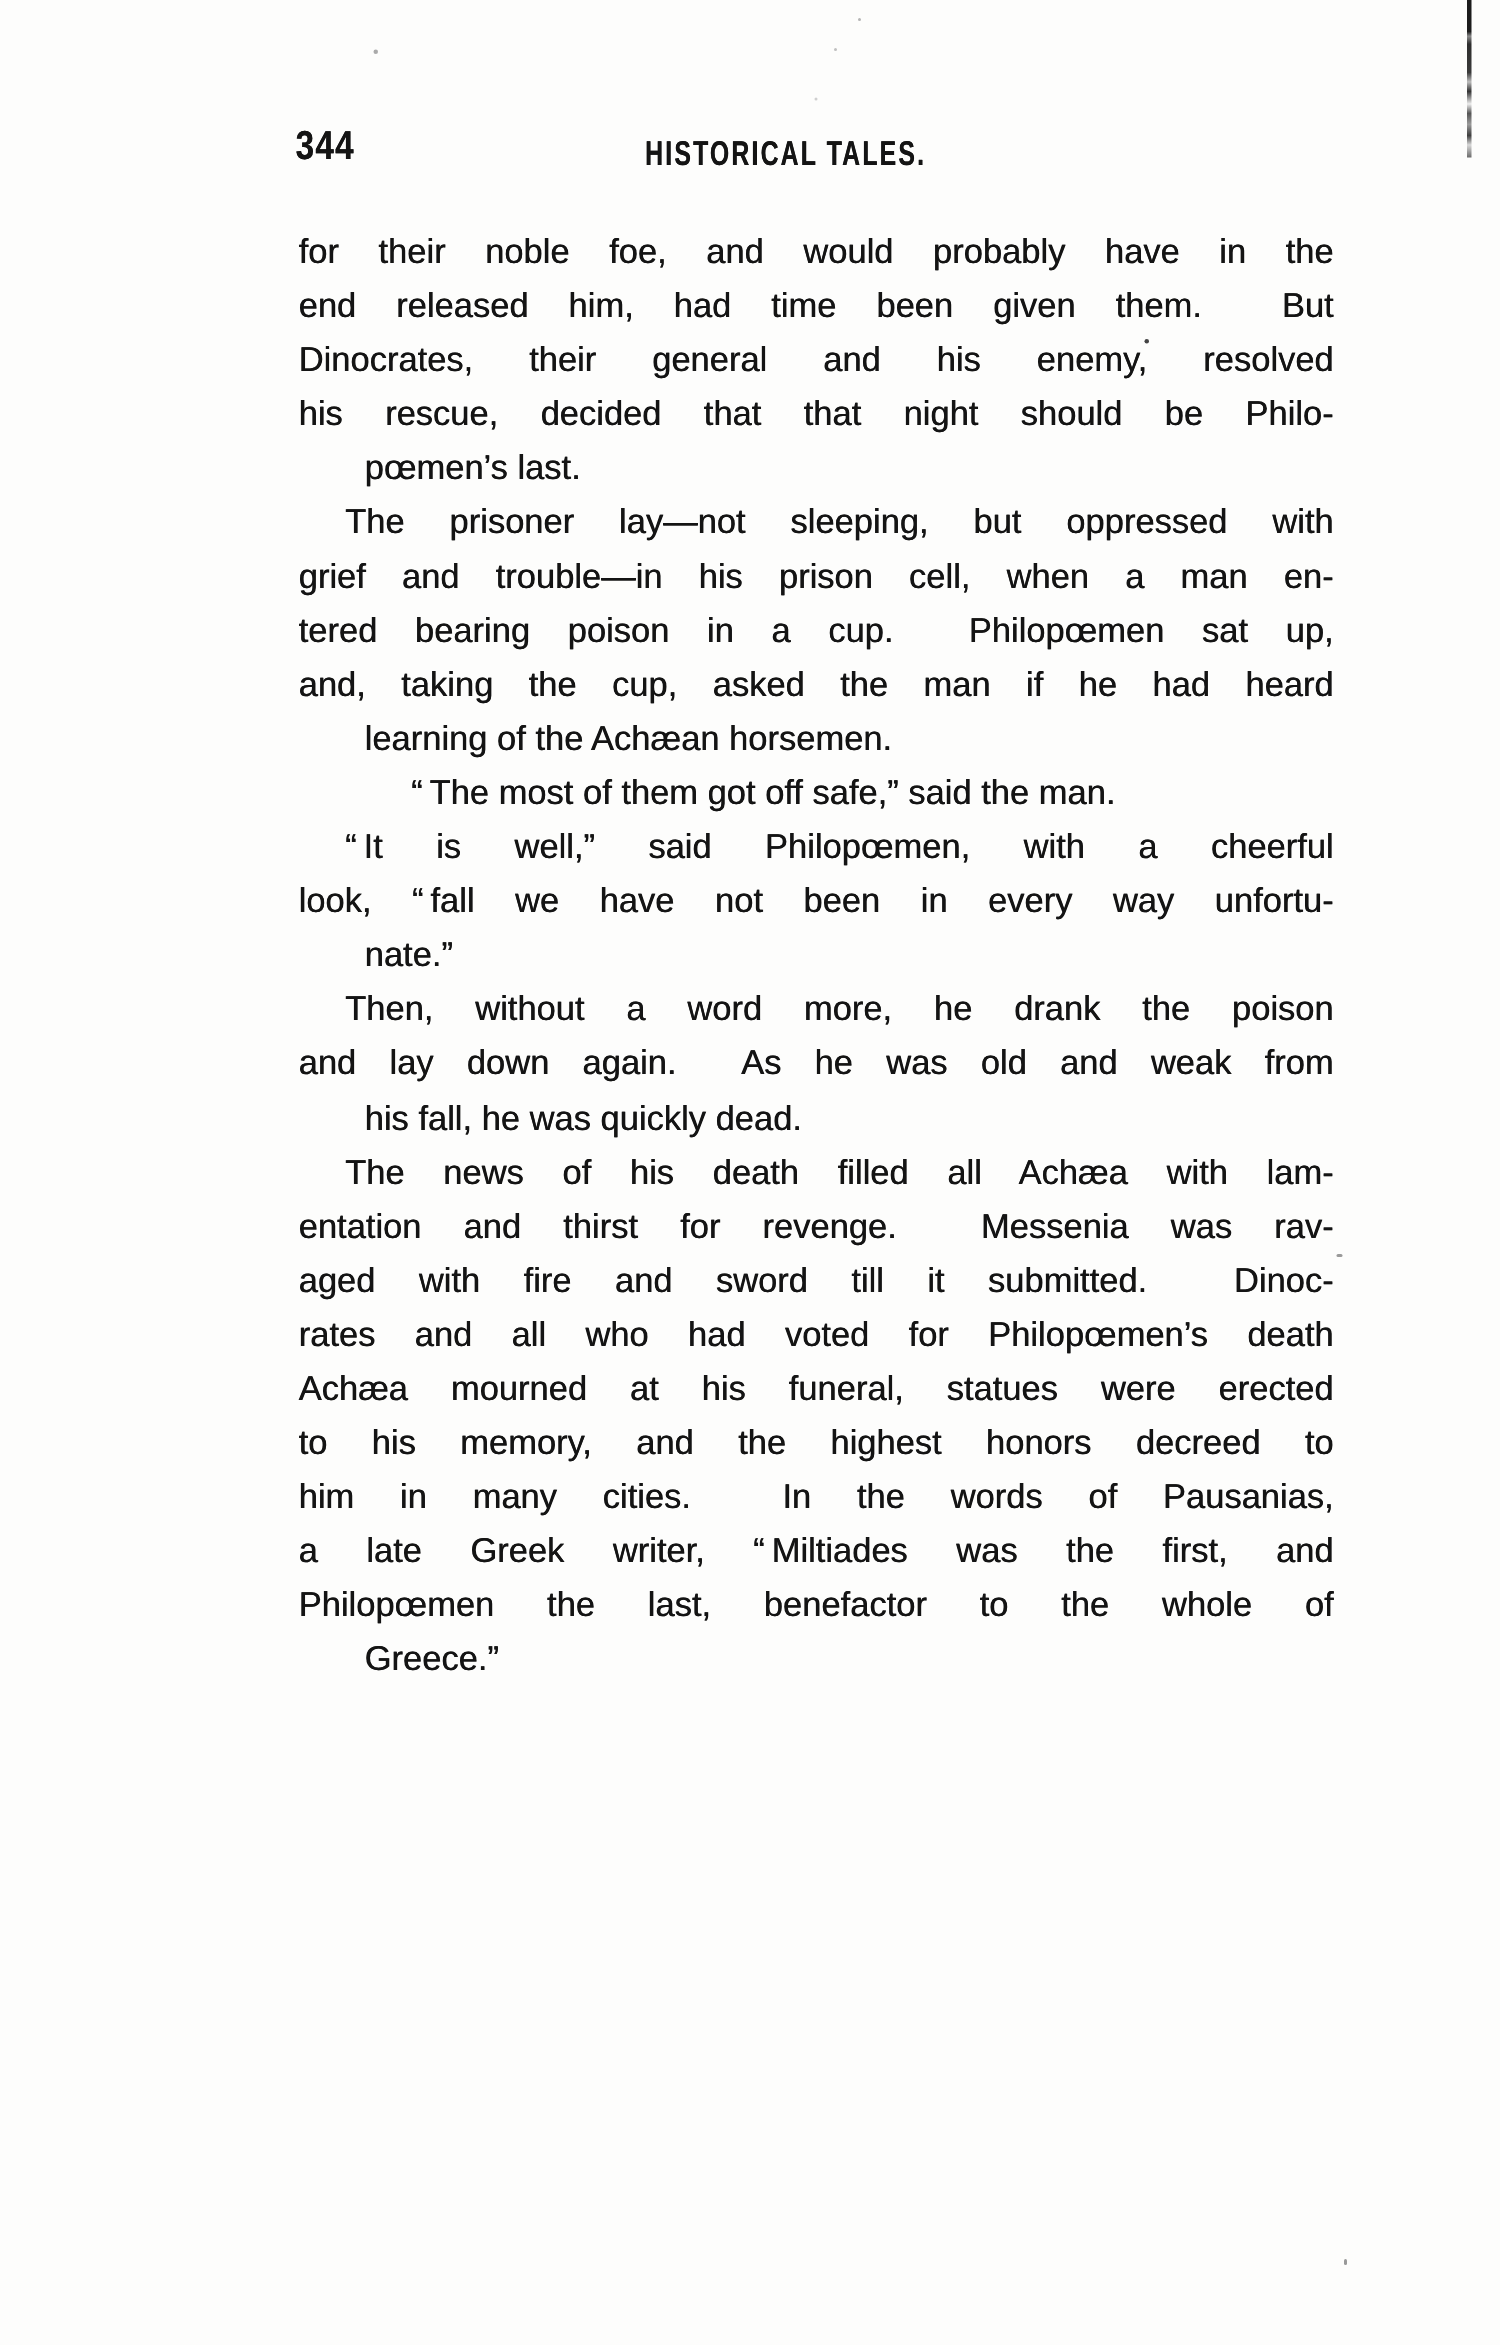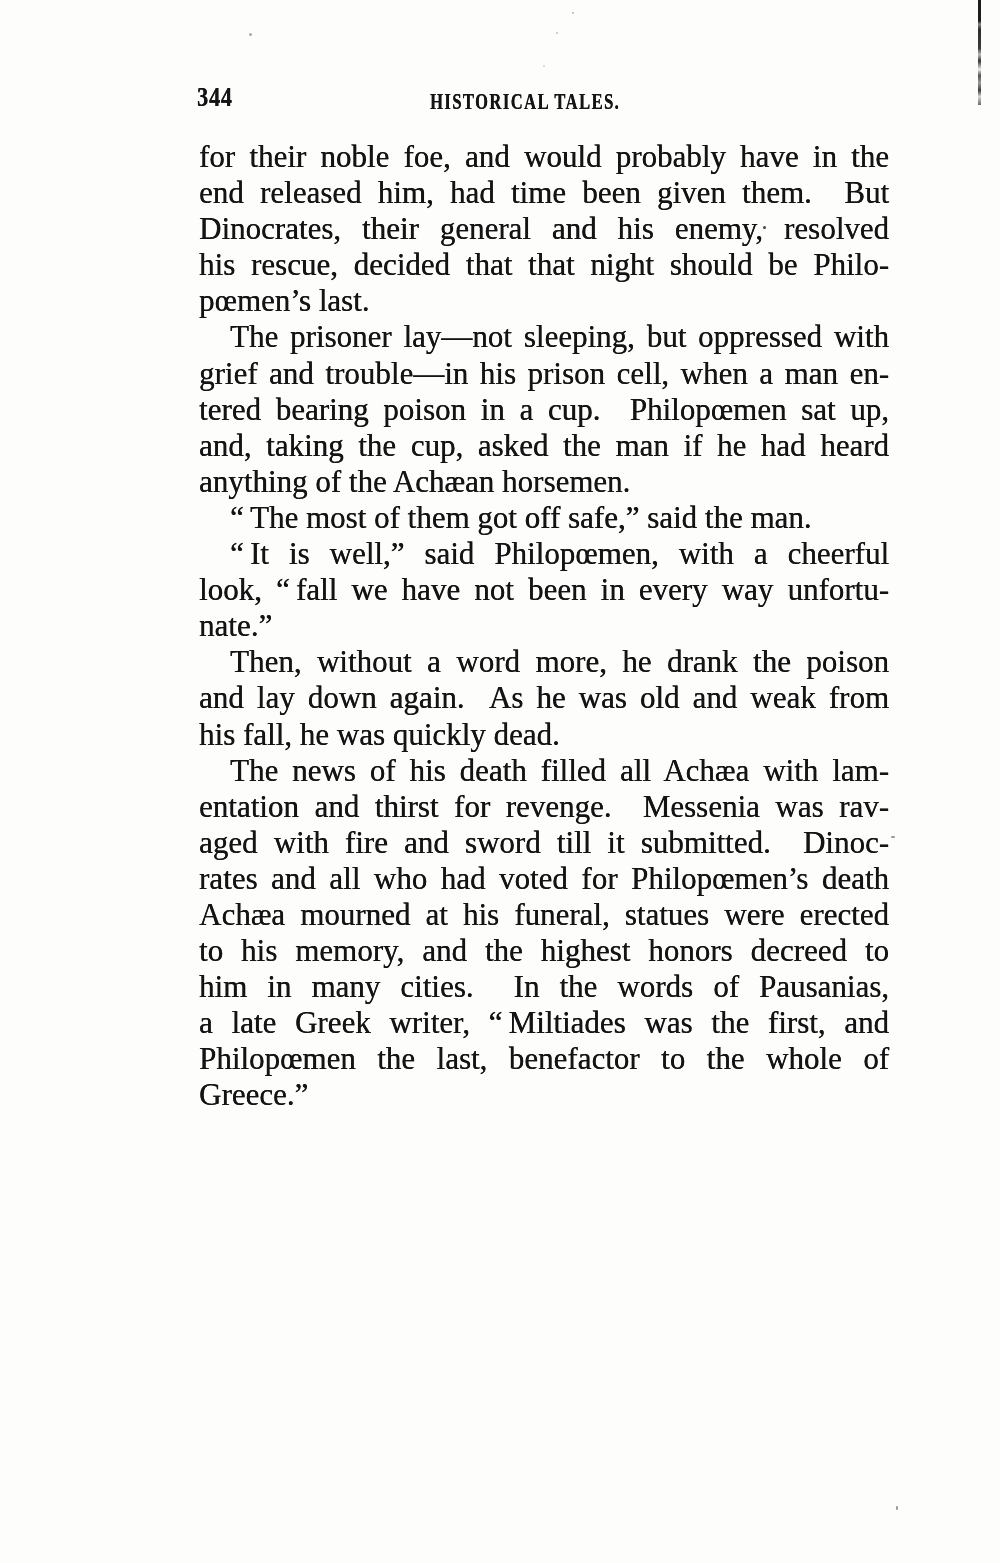--- a/index.html
+++ b/index.html
@@ -6,21 +6,21 @@
     margin: 0;
     padding: 0;
     background: #ffffff;
   }
   #page {
     position: relative;
     width: 1000px;
     height: 1563px;
     background: #fdfdfc;
     overflow: hidden;
-    font-family: Liberation Serif, serif;
+    font-family: Liberation Sans, sans-serif;
     color: #141414;
   }
   
   #page-number {
     position: absolute;
     left: 197px;
     top: 82px;
     font-size: 27px;
     font-weight: 700;
     transform: scaleX(0.82);
@@ -37,31 +37,31 @@
     letter-spacing: 2px;
     transform: scaleX(0.72);
     transform-origin: left top;
     white-space: nowrap;
     text-shadow: 0.3px 0 0 currentColor;
   }
   
   #text-block {
     position: absolute;
     left: 199px;
-    top: 139px;
+    top: 149px;
     width: 690px;
-    font-size: 31px;
+    font-size: 23px;
     line-height: 36.1px;
     text-shadow: 0.3px 0 0 currentColor;
   }
   .ln {
     text-align: justify;
     text-align-last: justify;
   }
-  .ln.last  { text-align-last: left; }
+  .ln.last  { text-align-last: left; margin-left: 44px; }
   .ln.ind   { padding-left: 31px; }
   
   #artifact-line {
     position: absolute;
     left: 978px;
     top: 0;
     width: 3px;
     height: 105px;
     background: linear-gradient(180deg,
       #1c1c1c 0%, #1c1c1c 20%,
@@ -93,21 +93,21 @@
   <div id="text-block">
     <div class="ln">for their noble foe, and would probably have in the</div>
     <div class="ln">end released him, had time been given them.&nbsp; But</div>
     <div class="ln">Dinocrates, their general and his enemy, resolved</div>
     <div class="ln">his rescue, decided that that night should be Philo-</div>
     <div class="ln last">pœmen’s last.</div>
     <div class="ln ind">The prisoner lay—not sleeping, but oppressed with</div>
     <div class="ln">grief and trouble—in his prison cell, when a man en-</div>
     <div class="ln">tered bearing poison in a cup.&nbsp; Philopœmen sat up,</div>
     <div class="ln">and, taking the cup, asked the man if he had heard</div>
-    <div class="ln last">anything of the Achæan horsemen.</div>
+    <div class="ln last">learning of the Achæan horsemen.</div>
     <div class="ln ind last">“ The most of them got off safe,” said the man.</div>
     <div class="ln ind">“ It is well,” said Philopœmen, with a cheerful</div>
     <div class="ln">look, “ fall we have not been in every way unfortu-</div>
     <div class="ln last">nate.”</div>
     <div class="ln ind">Then, without a word more, he drank the poison</div>
     <div class="ln">and lay down again.&nbsp; As he was old and weak from</div>
     <div class="ln last">his fall, he was quickly dead.</div>
     <div class="ln ind">The news of his death filled all Achæa with lam-</div>
     <div class="ln">entation and thirst for revenge.&nbsp; Messenia was rav-</div>
     <div class="ln">aged with fire and sword till it submitted.&nbsp; Dinoc-</div>

